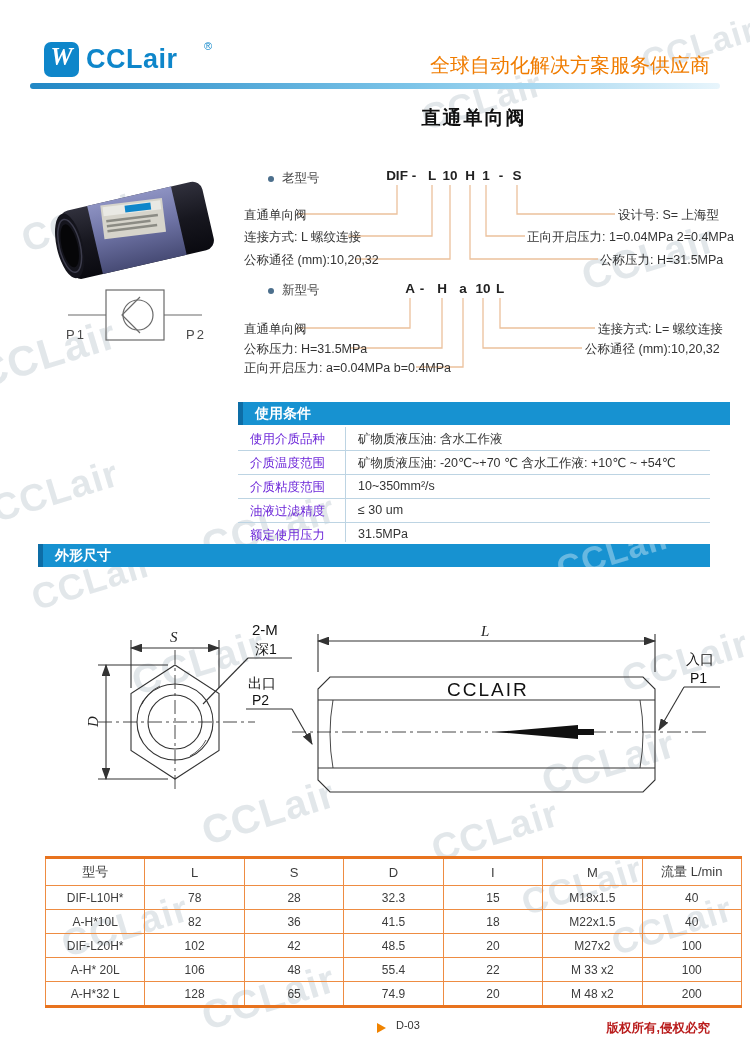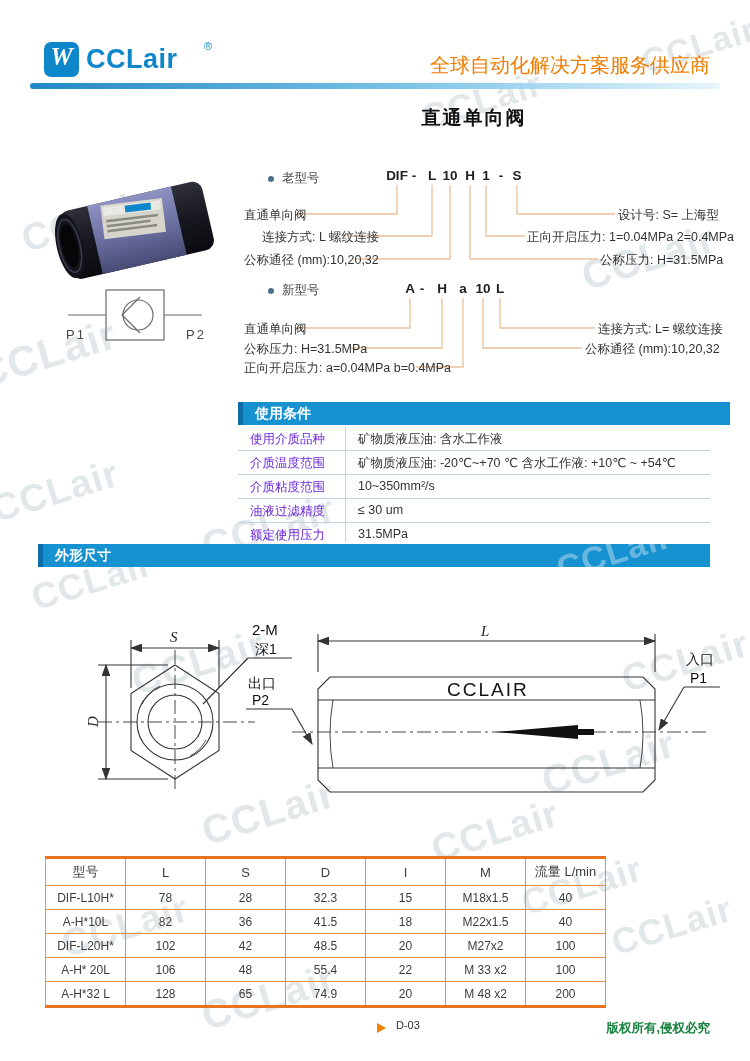--- a/index.html
+++ b/index.html
@@ -38,31 +38,31 @@
   
   .cond{position:absolute;left:238px;top:402px;width:472px;height:165px;}
   .cond-rows{position:absolute;left:0;top:25px;width:472px;}
   .cond-row{position:relative;height:23px;border-bottom:1px solid #bdd4e3;}
   .cond-label{position:absolute;left:12px;top:4px;font-size:12.5px;color:#6d28d9;}
   .cond-value{position:absolute;left:120px;top:4px;font-size:12.5px;color:#333;white-space:nowrap;}
   .cond-div{position:absolute;left:107px;top:25px;width:1px;height:115px;background:#bdd4e3;}
   
   .draw{position:absolute;left:40px;top:592px;}
   
-  .spec{position:absolute;left:45px;top:856px;width:561px;border-collapse:collapse;
+  .spec{position:absolute;left:45px;top:856px;width:697px;border-collapse:collapse;
         table-layout:fixed;border-top:3px solid #e8731e;border-bottom:3px solid #e8731e;}
   .spec th,.spec td{border:1px solid #ee8c42;text-align:center;font-weight:normal;
         color:#3c3c3c;overflow:hidden;white-space:nowrap;}
   .spec th{height:24px;font-size:13px;}
   .spec td{height:21px;font-size:12px;}
   
   .pg-tri{position:absolute;left:377px;top:1023px;width:0;height:0;
           border-left:9px solid #f08300;border-top:5px solid transparent;border-bottom:5px solid transparent;}
   .pg-num{position:absolute;left:396px;top:1019px;font-size:11px;color:#333;}
-  .copyright{position:absolute;right:40px;top:1020px;font-size:12.5px;font-weight:bold;color:#15803d;}
+  .copyright{position:absolute;right:40px;top:1020px;font-size:12.5px;font-weight:bold;color:#b91c1c;}
   text{font-family:"Liberation Sans",sans-serif;}
   .dimtxt{font-family:"Liberation Serif",serif;font-style:italic;font-size:15px;fill:#222;}
 </style>
 </head>
 <body>
 
 <div class="page">
 
   <span class="wm" style="left:640px;top:26px;font-size:34px">CCLair</span>
   <span class="wm" style="left:420px;top:80px;font-size:36px">CCLair</span>
@@ -161,21 +161,21 @@
       <span class="otype" style="left:44px;top:30px">老型号</span>
       <span class="code-ch" style="left:159px;top:28px">DIF</span>
       <span class="code-ch" style="left:176px;top:28px">-</span>
       <span class="code-ch" style="left:194px;top:28px">L</span>
       <span class="code-ch" style="left:212px;top:28px">10</span>
       <span class="code-ch" style="left:232px;top:28px">H</span>
       <span class="code-ch" style="left:248px;top:28px">1</span>
       <span class="code-ch" style="left:263px;top:28px">-</span>
       <span class="code-ch" style="left:279px;top:28px">S</span>
       <span class="lbl" style="left:6px;top:67px">直通单向阀</span>
-      <span class="lbl" style="left:24px;top:89px">连接方式:  L 螺纹连接</span>
+      <span class="lbl" style="left:6px;top:89px">连接方式:  L 螺纹连接</span>
       <span class="lbl" style="left:6px;top:112px">公称通径 (mm):10,20,32</span>
       <span class="lbl" style="left:380px;top:67px">设计号: S= 上海型</span>
       <span class="lbl" style="left:289px;top:89px">正向开启压力: 1=0.04MPa 2=0.4MPa</span>
       <span class="lbl" style="left:362px;top:112px">公称压力: H=31.5MPa</span>
 
       <span class="bullet" style="left:30px;top:148px"></span>
       <span class="otype" style="left:44px;top:142px">新型号</span>
       <span class="code-ch" style="left:172px;top:141px">A</span>
       <span class="code-ch" style="left:184px;top:141px">-</span>
       <span class="code-ch" style="left:204px;top:141px">H</span>

